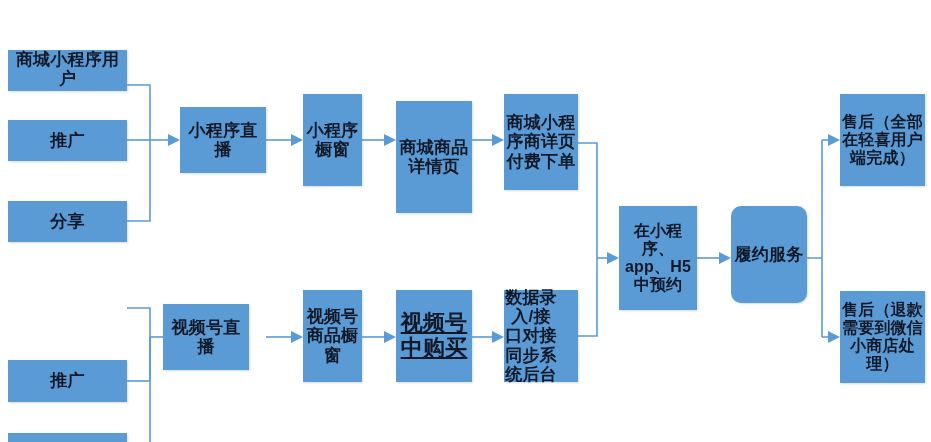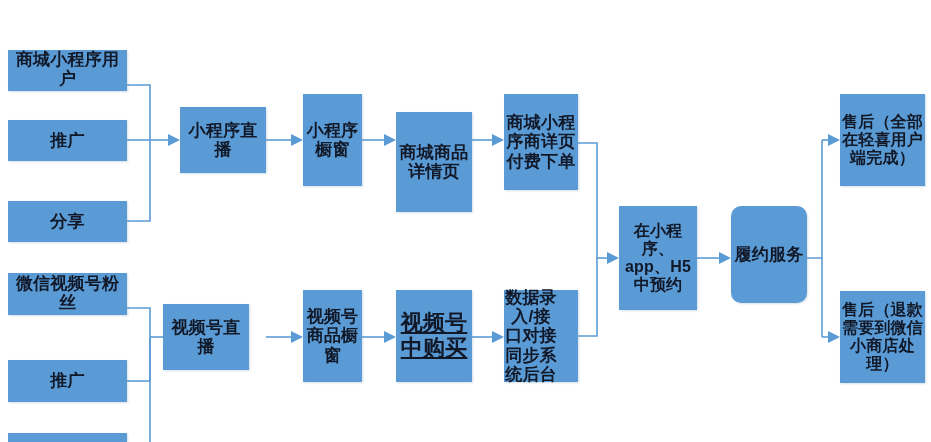--- a/index.html
+++ b/index.html
@@ -139,32 +139,28 @@
   </div>
 
   <div class="node" style="left:180px; top:67px; width:86px; height:66px; font-size:17px;">
     <span class="txt">小程序直播</span>
   </div>
 
   <div class="node" style="left:303px; top:54px; width:59px; height:92px; font-size:17px;">
     <span class="txt">小程序橱窗</span>
   </div>
 
-  <div class="node" style="left:396px; top:72px; width:76px; height:100px; font-size:17px;">
+  <div class="node" style="left:396px; top:61px; width:76px; height:112px; font-size:17px;">
     <span class="txt">商城商品详情页</span>
   </div>
 
   <div class="node" style="left:504px; top:54px; width:74px; height:96px; font-size:17px;">
     <span class="txt">商城小程序商详页付费下单</span>
   </div>
 
-  <div class="node overflow-node" style="left:8px; top:233px; width:119px; height:42px; font-size:17px;">
-    <span class="fill" style="left:0; top:0; width:119px; height:42px;"></span>
-    <span class="txt" style="margin-top:-2px;">微信视频号粉丝</span>
-  </div>
 
   <div class="node" style="left:8px; top:320px; width:119px; height:42px; font-size:17px;">
     <span class="txt">推广</span>
   </div>
 
   <div class="node" style="left:8px; top:393px; width:119px; height:42px; font-size:17px;">
     <span class="txt">分享</span>
   </div>
 
   <div class="node" style="left:163px; top:264px; width:86px; height:66px; font-size:17px;">

